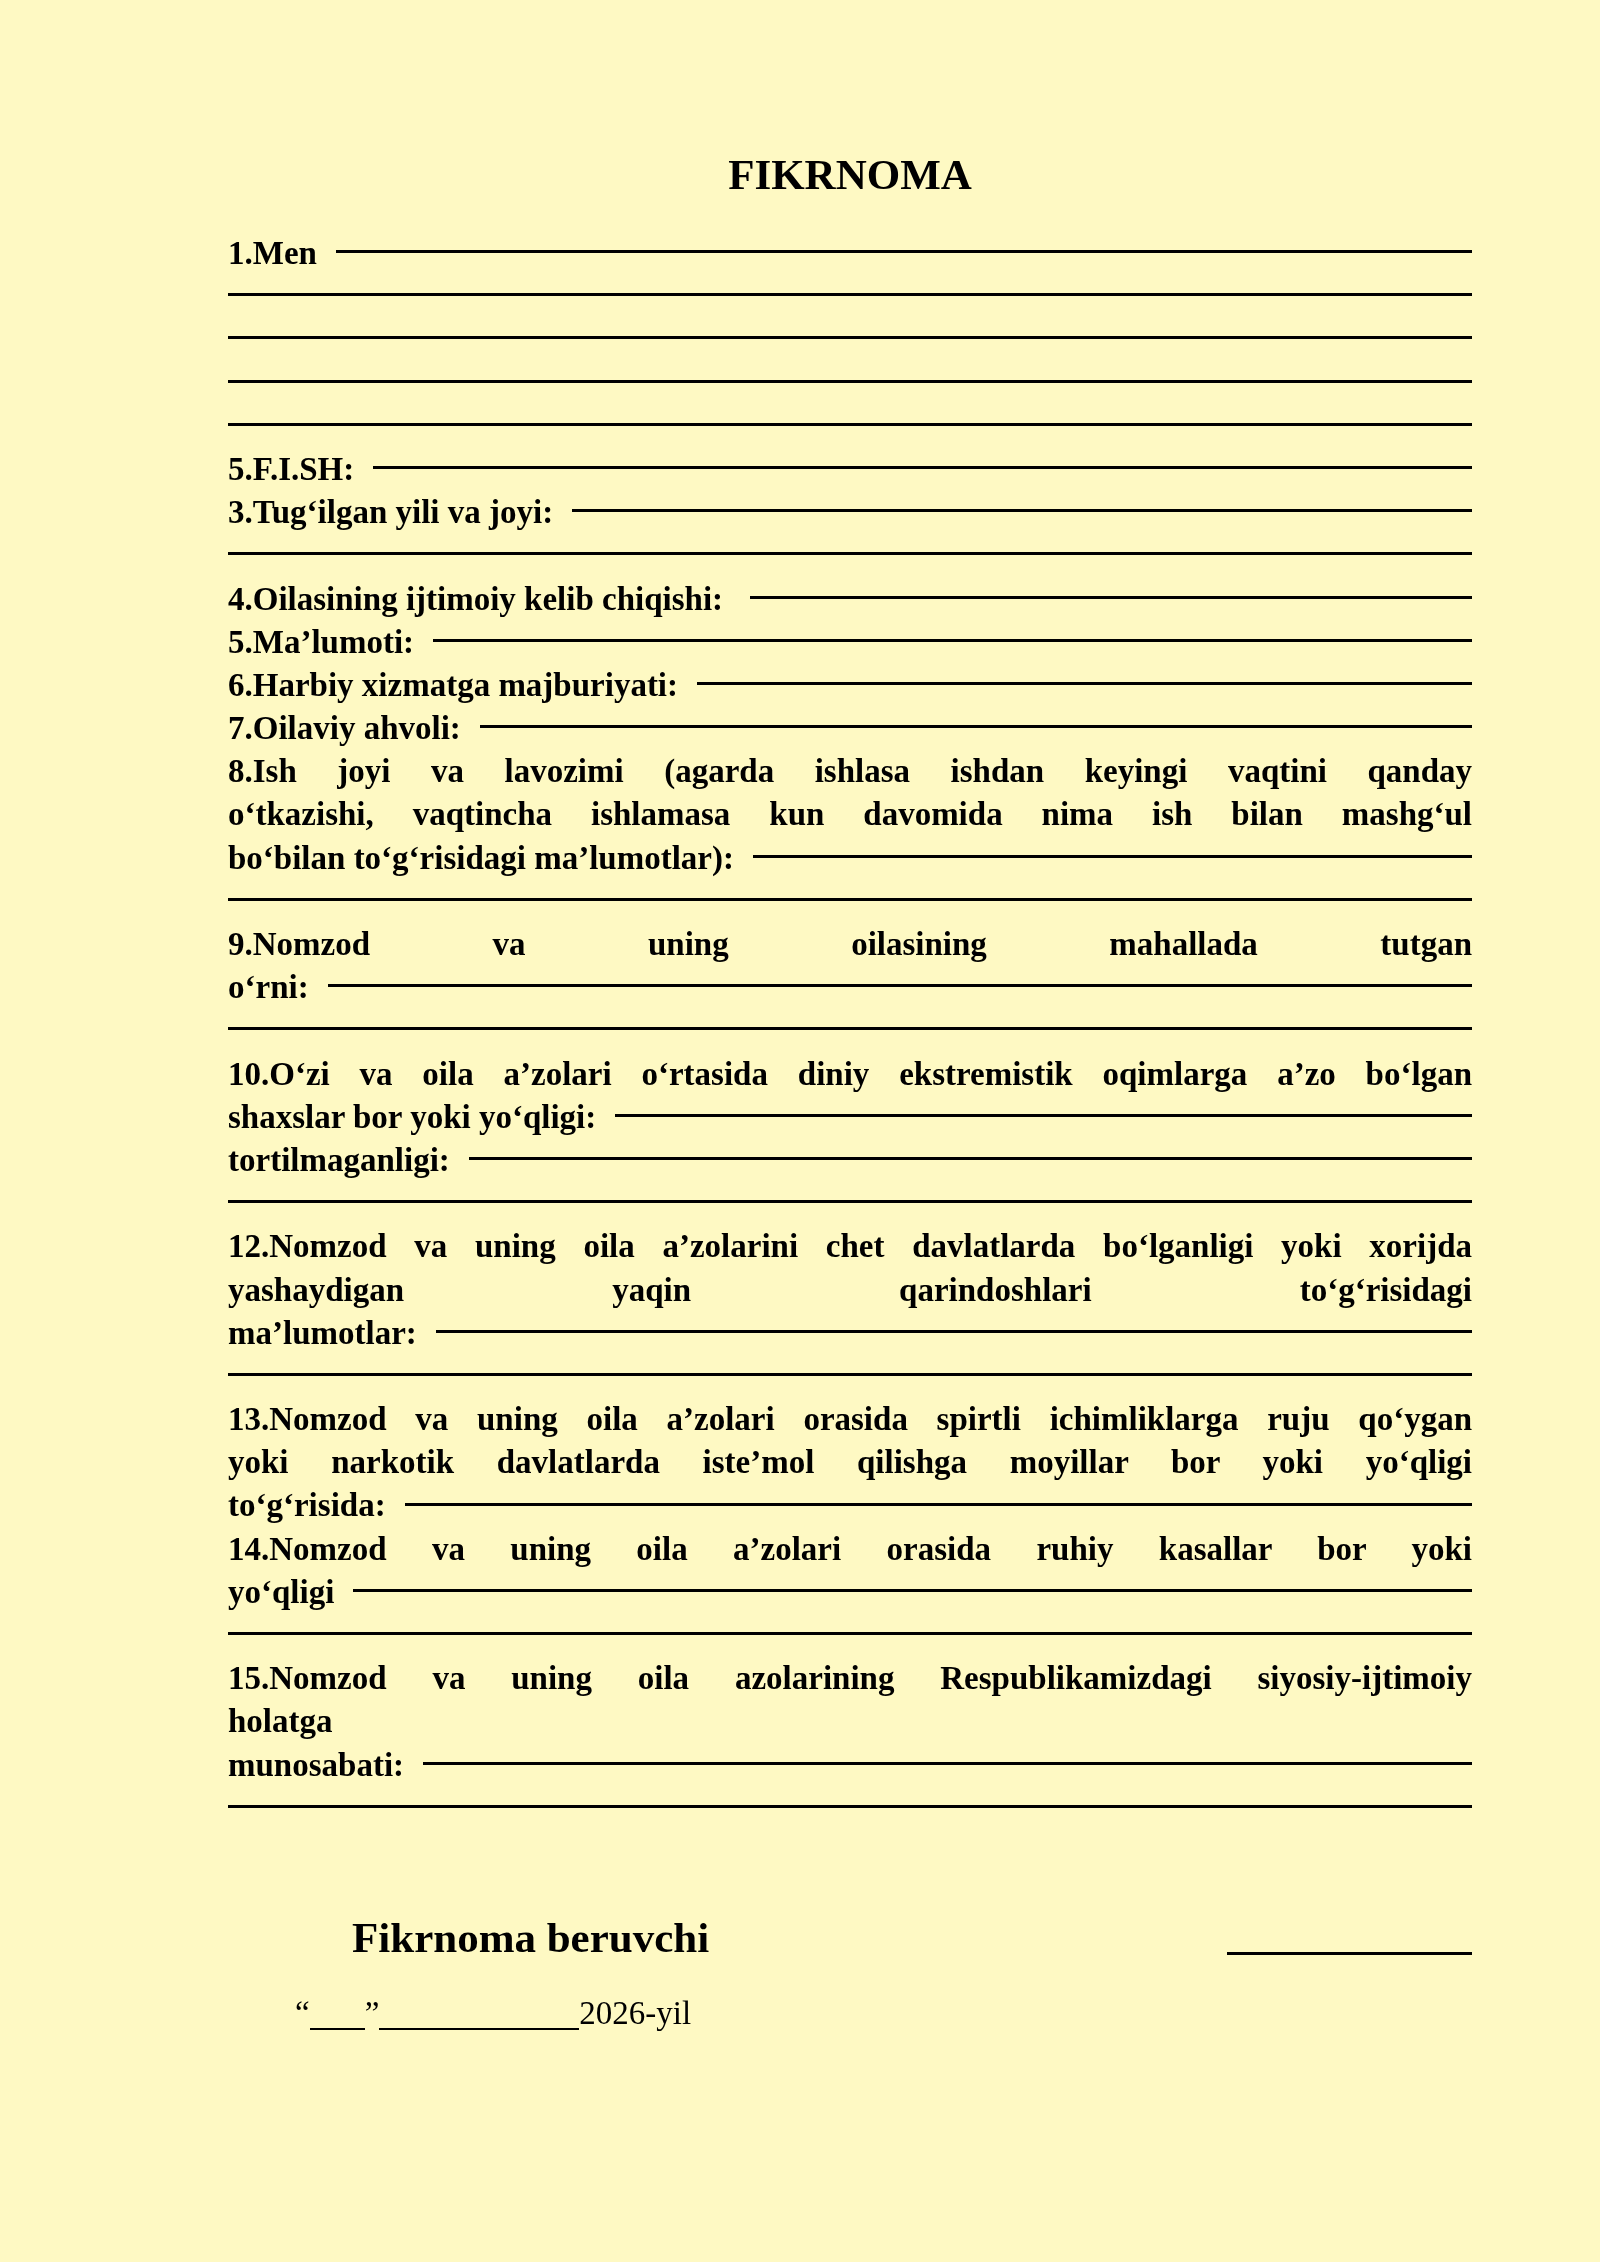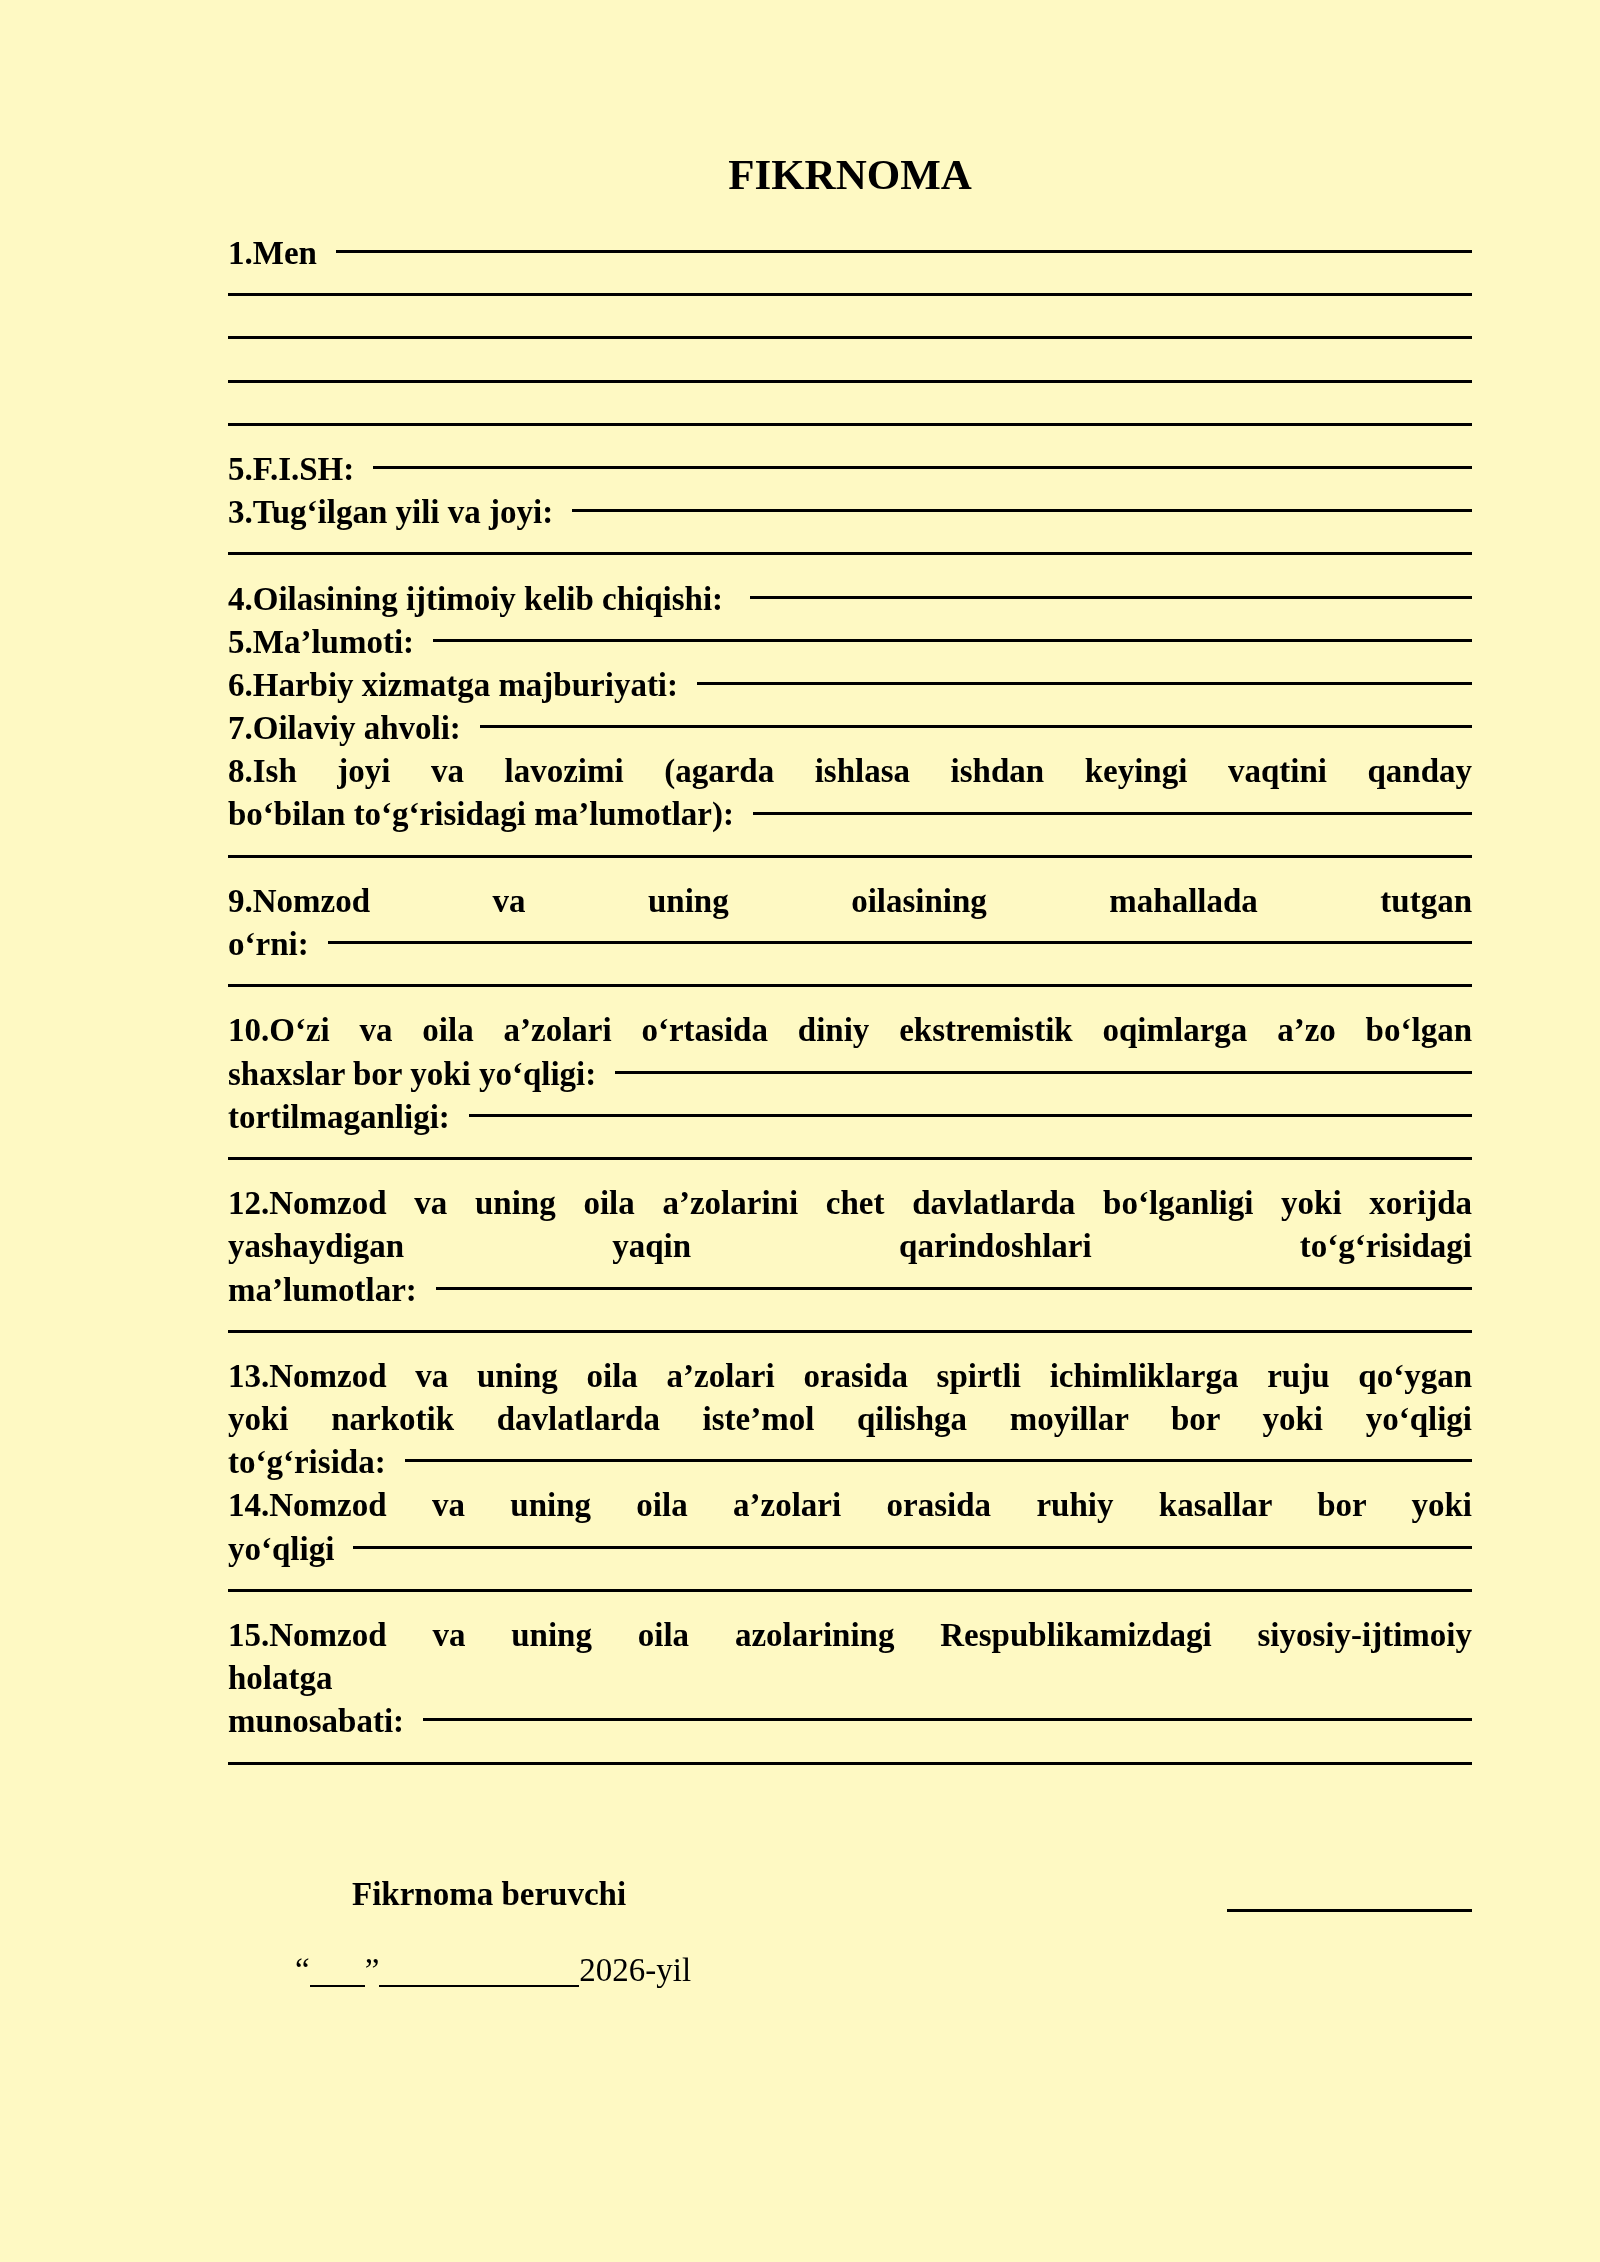--- a/index.html
+++ b/index.html
@@ -50,21 +50,21 @@
     line-height: 43.2px;
     text-align: justify;
     text-align-last: justify;
     white-space: nowrap;
   }
   .ln-plain { line-height: 43.2px; }
   .sig-row {
     display: flex;
     margin-top: 86px;
     height: 43.2px;
-    font-size: 33px;
+    font-size: 43px;
     font-weight: bold;
   }
   .sig-label {
     padding-left: 124px;
     line-height: 43.2px;
     flex: 0 0 auto;
   }
   .sig-line {
     width: 245px;
     margin-left: auto;
@@ -139,20 +139,21 @@
         </div>
         <div class="ln ln-flex">
           <span class="txt">6.Harbiy xizmatga majburiyati:</span>
           <span class="fill"></span>
         </div>
         <div class="ln ln-flex">
           <span class="txt">7.Oilaviy ahvoli:</span>
           <span class="fill"></span>
         </div>
         <div class="ln ln-just">8.Ish joyi va lavozimi (agarda ishlasa ishdan keyingi vaqtini qanday</div>
+        <div class="ln ln-just">o‘tkazishi, vaqtincha ishlamasa kun davomida nima ish bilan mashg‘ul</div>
         <div class="ln ln-flex">
           <span class="txt">bo‘bilan to‘g‘risidagi ma’lumotlar):</span>
           <span class="fill"></span>
         </div>
         <div class="ln ln-flex">
           <span class="fill"></span>
         </div>
         <div class="ln ln-just">9.Nomzod va uning oilasining mahallada tutgan</div>
         <div class="ln ln-flex">
           <span class="txt">o‘rni:</span>

